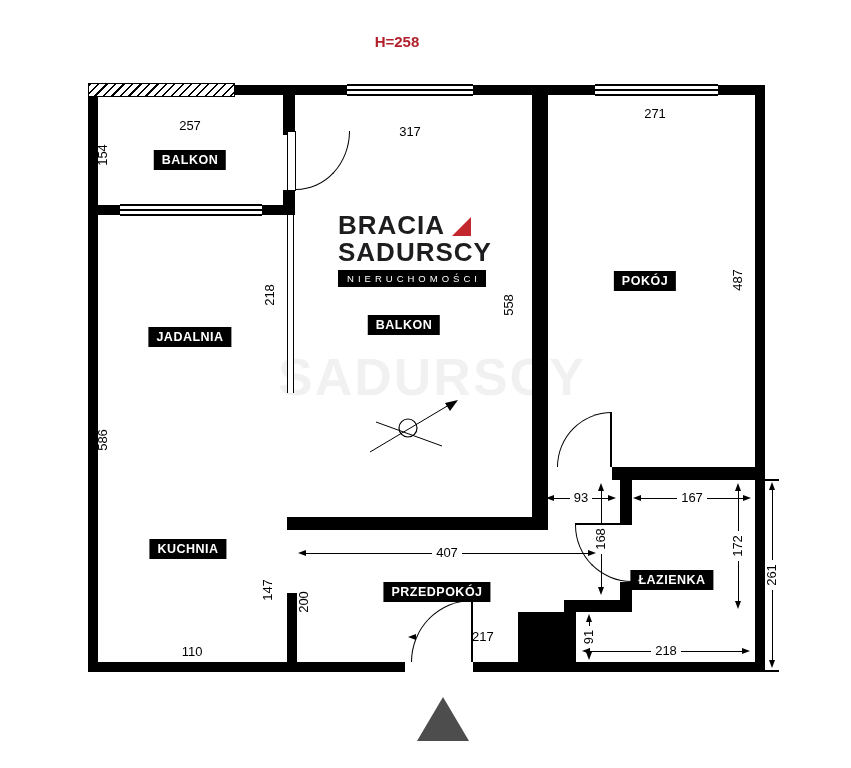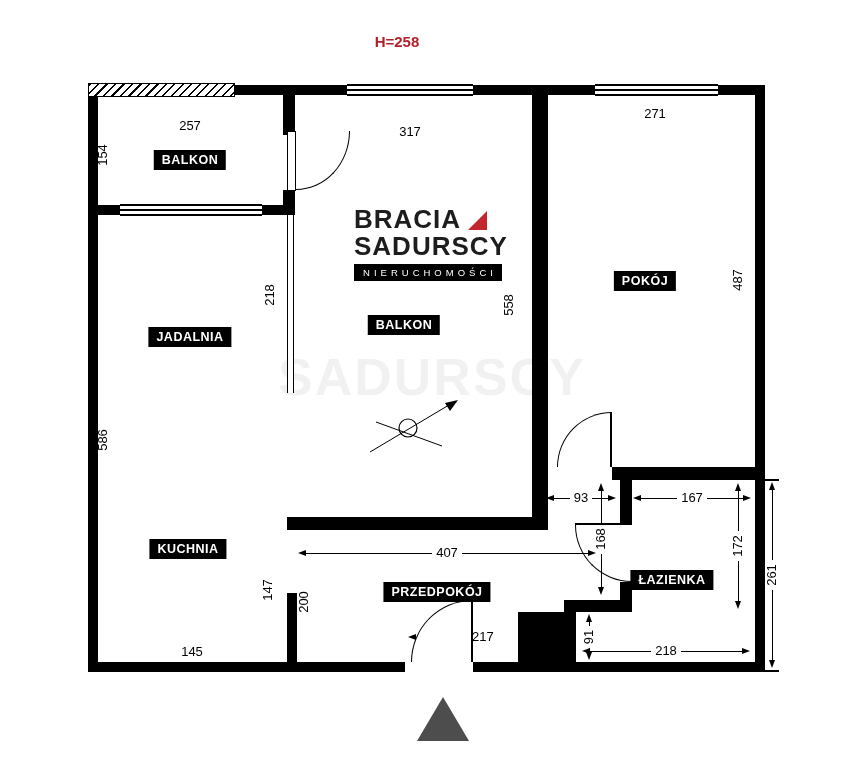--- a/index.html
+++ b/index.html
@@ -31,21 +31,21 @@
   .dimline.v { transform:rotate(-90deg); }
   .dimline .ln { flex:1; height:0; border-top:1px solid #000; }
   .dimline .val { padding:0 4px; font-size:13px; line-height:14px; }
   .arr { width:0; height:0; border-top:3.5px solid transparent; border-bottom:3.5px solid transparent; flex:0 0 auto; }
   .arr.l { border-right:8px solid #000; }
   .arr.r { border-left:8px solid #000; }
 
   .height-label { position:absolute; left:352px; top:33px; width:90px; text-align:center;
                   color:#b3202c; font-weight:bold; font-size:15px; }
 
-  .logo { position:absolute; left:338px; top:206px; color:#1d1d1f;margin-left:16px; }
+  .logo { position:absolute; left:338px; top:212px; color:#1d1d1f; }
   .logo-row { font-size:26px; font-weight:800; letter-spacing:1px; line-height:1.02; display:flex; align-items:flex-end; }
   .logo-mark { display:inline-block; width:0; height:0; border-bottom:19px solid #c1272d; border-left:19px solid transparent; margin-left:7px; margin-bottom:3px; }
   .logo-tag { margin-top:5px; background:#000; color:#fff; font-size:9.5px; letter-spacing:4px;
               padding:3px 4px 3px 8px; text-align:center; width:148px; box-sizing:border-box; }
 
   .watermark { position:absolute; left:278px; top:347px; width:305px; height:54px; overflow:hidden;
                font-size:52px; font-weight:bold; color:#000; opacity:0.05; letter-spacing:2px; }
 
   .north-arrow { position:absolute; left:417px; top:697px; width:0; height:0;
                  border-left:26px solid transparent; border-right:26px solid transparent;
@@ -129,21 +129,21 @@
   <div class="dim plain-h" style="left:190px;top:113px;margin-top:12px;">257</div>
   <div class="dim plain-h" style="left:410px;top:131px;">317</div>
   <div class="dim plain-h" style="left:655px;top:113px;">271</div>
   <div class="dim plain-v" style="left:102px;top:155px;">154</div>
   <div class="dim plain-v" style="left:102px;top:440px;">586</div>
   <div class="dim plain-v" style="left:269px;top:295px;">218</div>
   <div class="dim plain-v" style="left:508px;top:305px;">558</div>
   <div class="dim plain-v" style="left:737px;top:280px;">487</div>
   <div class="dim plain-v" style="left:267px;top:590px;">147</div>
   <div class="dim plain-v" style="left:303px;top:602px;">200</div>
-  <div class="dim plain-h" style="left:192px;top:651px;">145</div>
+  <div class="dim plain-h" style="left:192px;top:651px;">110</div>
 
   <div class="dimline" style="left:546px;top:491px;width:70px;">
     <span class="arr l"></span>
       <span class="ln"></span>
       <span class="val">93</span>
       <span class="ln"></span>
       <span class="arr r"></span>
   </div>
   <div class="dimline" style="left:633px;top:491px;width:118px;">
     <span class="arr l"></span>

